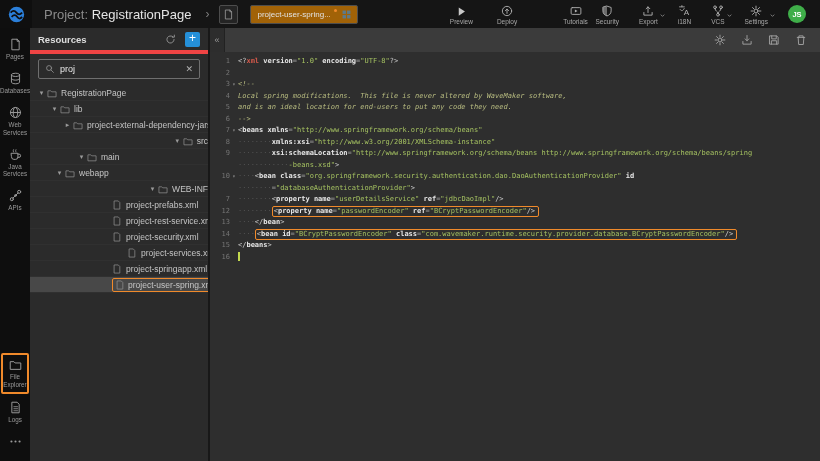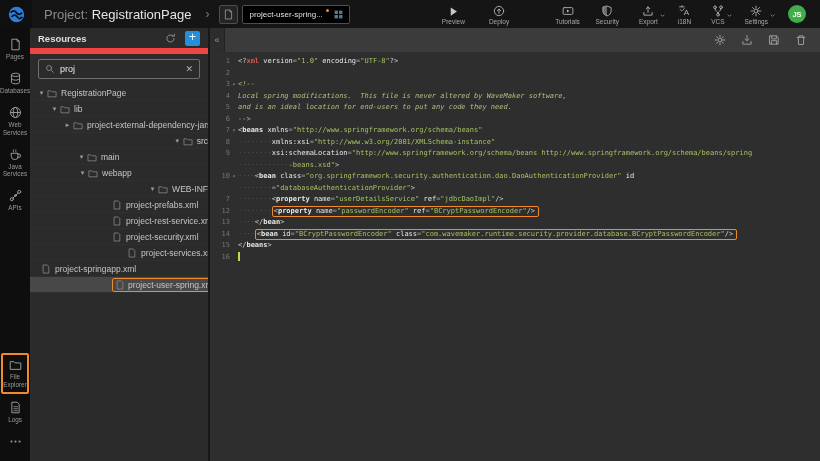--- a/index.html
+++ b/index.html
@@ -14,21 +14,21 @@
 
   
   .topbar { height:28px; background:#151515; display:flex; align-items:center; flex:0 0 28px; }
   .logo-cell { width:32px; height:28px; background:#0f0f0f; display:flex; align-items:center; justify-content:center; cursor:pointer; }
   .proj-title { margin-left:12px; font-size:13px; white-space:nowrap; }
   .proj-title .lab { color:#8a8a8a; }
   .proj-title .val { color:#e4e4e4; }
   .tb-chevron { color:#7d7d7d; font-size:12px; margin:0 10px 0 14px; }
   .tab-group { display:flex; align-items:center; gap:4px; }
   .tab-fileicon { width:19px; height:19px; border:1px solid #4d4d4d; border-radius:2px; background:#242424; display:flex; align-items:center; justify-content:center; color:#9a9a9a; }
-  .tab { height:19px; border:1px solid #4d4d4d; border-radius:2px; background:#000000; display:flex; align-items:center; padding:0 6px; gap:3px; cursor:pointer; }
+  .tab { height:19px; border:1px solid #4d4d4d; border-radius:2px; background:#a16207; display:flex; align-items:center; padding:0 6px; gap:3px; cursor:pointer;margin-left:8px; }
   .tab-label { font-size:8px; color:#e2e2e2; white-space:nowrap; }
   .mod-dot { width:3px; height:3px; border-radius:50%; background:#f08a2b; margin-bottom:7px; }
   .tab-grid { color:#5d7a8a; margin-left:2px; }
   .tb-item { display:flex; flex-direction:column; align-items:center; justify-content:center; gap:1px; color:#b2b2b2; cursor:pointer; position:relative; }
   .tb-item .tb-ic { height:13px; display:flex; align-items:flex-end; }
   .tb-label2 { font-size:6.5px; color:#a8a8a8; white-space:nowrap; }
   .tb-caret { position:absolute; right:-8px; top:8px; color:#8a8a8a; }
   .ml-preview { margin-left:92px; }
   .ml-deploy { margin-left:24px; }
   .ml-tutorials { margin-left:46px; }
@@ -41,21 +41,21 @@
   
   .rail { width:30px; background:#0e0e0e; display:flex; flex-direction:column; align-items:center; padding-top:6px; flex:0 0 30px; }
   .rail-item { width:28px; padding:4px 0 5px; display:flex; flex-direction:column; align-items:center; gap:2px; color:#9a9a9a; cursor:pointer; margin-bottom:3px; }
   .rail-item .r-label { font-size:6.3px; line-height:1.15; text-align:center; }
   .rail-spacer { flex:1; }
   .rail-item.hl { border:2px solid #f08a2b; border-radius:2px; padding:3px 0 4px; }
   .rail-bottom { display:flex; flex-direction:column; align-items:center; padding-bottom:5px; }
 
   
   .res { width:180px; background:#2b2b2b; border-right:2px solid #181818; display:flex; flex-direction:column; flex:0 0 180px; }
-  .res-head { height:26px; display:flex; align-items:center; padding:0 8px; border-bottom:6px solid #ef4444; }
+  .res-head { height:26px; display:flex; align-items:center; padding:0 8px; border-bottom:4px solid #ef4444; }
   .res-title { font-size:9.5px; font-weight:bold; color:#dedede; flex:1; }
   .res-refresh { color:#a0a0a0; cursor:pointer; margin-right:9px; }
   .res-plus { width:15px; height:15px; background:#2590d9; border-radius:2px; color:#fff; font-size:12px; line-height:13px; text-align:center; cursor:pointer; }
   .search-wrap { margin:5px 8px 6px; height:20px; border:1px solid #6f6f6f; border-radius:2px; display:flex; align-items:center; padding:0 6px; gap:5px; }
   .search-wrap input { flex:1; background:transparent; border:none; outline:none; color:#e8e8e8; font-size:9px; font-family:"Liberation Sans",sans-serif; min-width:0; }
   .search-ic { color:#9a9a9a; }
   .search-x { color:#b0b0b0; font-size:9px; cursor:pointer; }
   .tree { flex:1; overflow:hidden; }
   .tree-row { height:16px; display:flex; align-items:center; font-size:8.5px; color:#c5c5c5; border-bottom:1px solid #303030; cursor:pointer; white-space:nowrap; }
   .tree-row.sel { background:#484848; }
@@ -75,21 +75,21 @@
   .fb-icons { margin-left:auto; display:flex; align-items:center; gap:15px; padding-right:13px; color:#a5a5a5; }
   .fb-icons .fb-ic { cursor:pointer; }
 
   .code-area { flex:1; padding-top:4px; overflow:hidden; font-family:"DejaVu Sans Mono", monospace; }
   .code-row { display:flex; line-height:11.5px; height:11.5px; }
   .ln { width:20px; flex:0 0 20px; text-align:right; color:#757575; font-size:7px; }
   .fold { width:8px; flex:0 0 8px; text-align:center; color:#8d8d8d; font-size:5.5px; cursor:pointer; }
   .ct { font-size:7px; white-space:pre; }
   .tok-p   { color:#cfcfcf; }
   .tok-tag { color:#e8e8e8; font-weight:bold; }
-  .tok-attr{ color:#e8e8e8; font-weight:normal; }
+  .tok-attr{ color:#e8e8e8; font-weight:bold; }
   .tok-eq  { color:#9a9a9a; }
   .tok-str { color:#a5c261; }
   .tok-com { color:#b8bc80; font-style:italic; }
   .tok-decl{ color:#d1584a; font-weight:bold; }
   .tok-ws  { color:#555; }
   .hl-box { border:1.5px solid #f08a2b; border-radius:2px; padding:0 3px 1px 1px; }
   .cursor { display:inline-block; width:2px; height:9px; background:#c3d94e; vertical-align:middle; }
 </style>
 </head>
 <body>
@@ -374,21 +374,21 @@
           </div>
           <div class="tree-row" style="padding-left: 46px;">
             <span class="tr-arrow">▾</span>
             <span class="tr-ic">
               <svg viewBox="0 0 16 16" fill="none" stroke="currentColor" stroke-width="1.2" stroke-linecap="round" stroke-linejoin="round" width="10" height="10">
                 <path d="M1.5 13.5 v-9 h4.5 l1.5 1.6 h7 v7.4 z"></path>
               </svg>
             </span>
             <span>main</span>
           </div>
-          <div class="tree-row" style="padding-left: 47px;">
+          <div class="tree-row" style="padding-left: 24px;">
             <span class="tr-arrow">▾</span>
             <span class="tr-ic">
               <svg viewBox="0 0 16 16" fill="none" stroke="currentColor" stroke-width="1.2" stroke-linecap="round" stroke-linejoin="round" width="10" height="10">
                 <path d="M1.5 13.5 v-9 h4.5 l1.5 1.6 h7 v7.4 z"></path>
               </svg>
             </span>
             <span>webapp</span>
           </div>
           <div class="tree-row" style="padding-left: 58px; justify-content: flex-end;">
             <span class="tr-arrow">▾</span>
@@ -428,21 +428,21 @@
           </div>
           <div class="tree-row" style="padding-left: 86px;">
             <span class="tr-arrow"></span>
             <span class="tr-ic">
               <svg viewBox="0 0 16 16" fill="none" stroke="currentColor" stroke-width="1.2" stroke-linecap="round" stroke-linejoin="round" width="10" height="10">
                 <path d="M4 1.5 h6 l2.5 2.5 v10.5 h-8.5 z"></path>
               </svg>
             </span>
             <span>project-services.xml</span>
           </div>
-          <div class="tree-row" style="">
+          <div class="tree-row" style="padding-left: 71px;">
             <span class="tr-arrow"></span>
             <span class="tr-ic">
               <svg viewBox="0 0 16 16" fill="none" stroke="currentColor" stroke-width="1.2" stroke-linecap="round" stroke-linejoin="round" width="10" height="10">
                 <path d="M4 1.5 h6 l2.5 2.5 v10.5 h-8.5 z"></path>
               </svg>
             </span>
             <span>project-springapp.xml</span>
           </div>
           <div class="tree-row sel" style="padding-left: 71px;">
             <span class="tr-arrow"></span>

